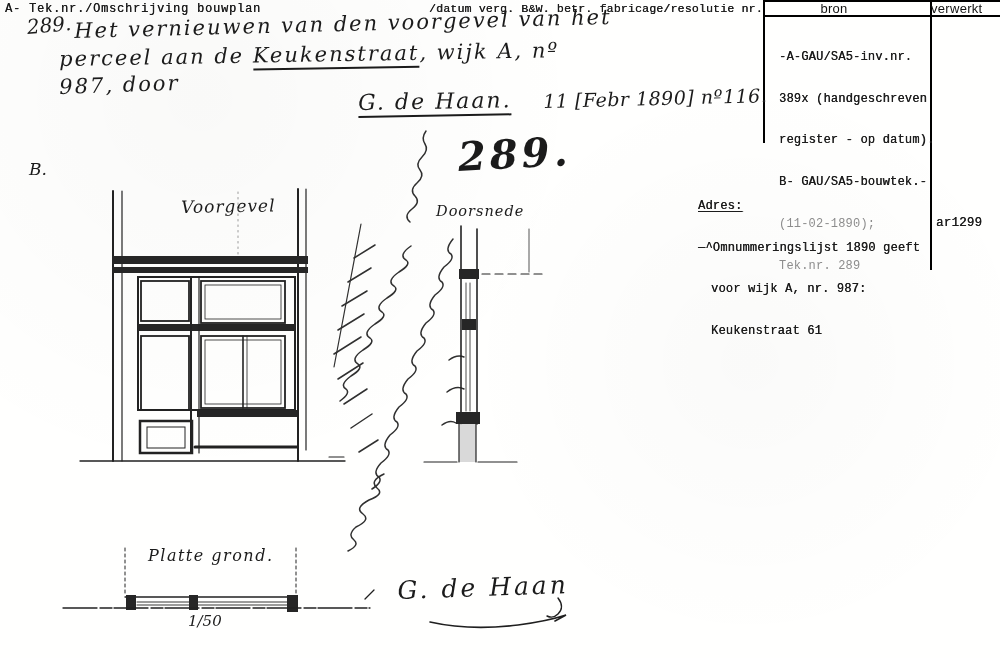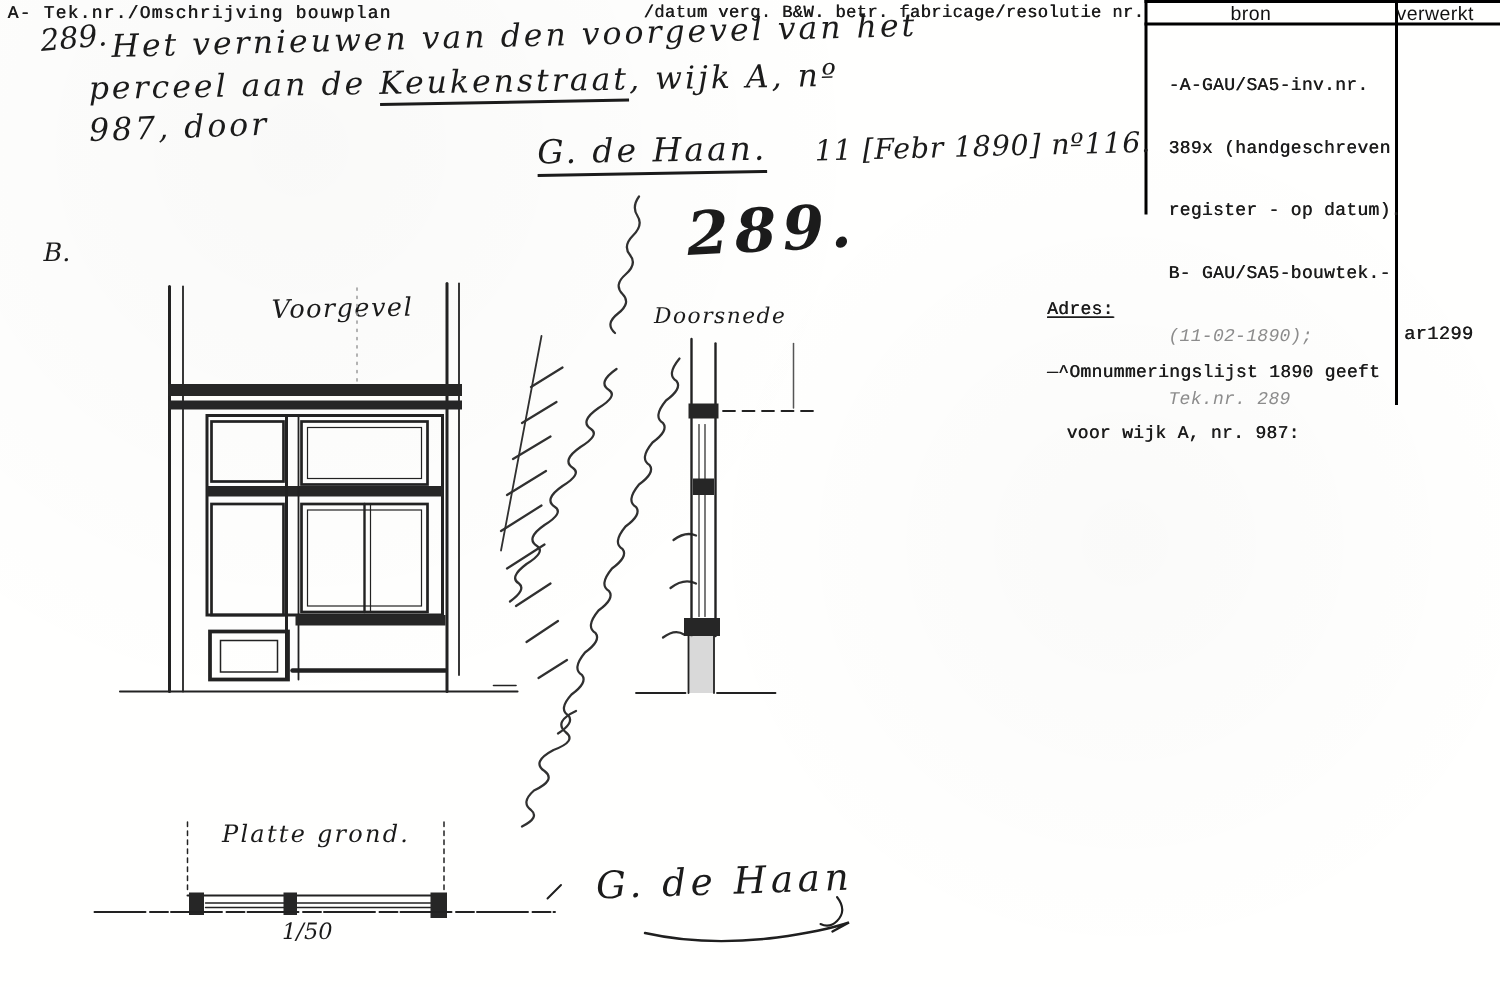--- a/index.html
+++ b/index.html
@@ -14,21 +14,21 @@
   .abs{position:absolute;}
   .t{
     font-family:"Liberation Mono","DejaVu Sans Mono",monospace;
     font-size:12px;color:#1c1c1c;white-space:pre;letter-spacing:.2px;
     text-shadow:.3px 0 0 currentColor;
   }
   .col-h{
     font-family:"Liberation Sans",sans-serif;font-size:13px;color:#111;
     text-align:center;letter-spacing:.3px;
   }
-  .faded{color:#8c8c8c;text-shadow:none;font-style:italic;}
+  .faded{color:#8c8c8c;text-shadow:none;}
   .tline{position:absolute;background:#000;}
   .hw{
     position:absolute;font-family:"DejaVu Serif",serif;font-style:italic;
     color:#1b1b1b;white-space:pre;transform-origin:left top;line-height:1;
   }
   .u-adres{text-decoration:underline;text-underline-offset:2px;font-family:Liberation Mono, monospace;}
   .u-hand{border-bottom:2px solid #1b1b1b;padding-bottom:1px;}
   .bron-line{line-height:13.7px;margin-left:13px;}
   .adres-line{line-height:13.6px;}
   .indent{padding-left:13px;}
@@ -58,20 +58,21 @@
     <div class="bron-line faded">(11-02-1890);</div>
     <div class="bron-line faded">Tek.nr. 289</div>
   </div>
 
   <div class="abs t" style="left:936px;top:216px;font-size:12.5px;">ar1299</div>
 
   <div class="abs t" style="left:698px;top:172px;">
     <div class="adres-line u-adres">Adres:</div>
     <div class="adres-line">—^Omnummeringslijst 1890 geeft</div>
     <div class="adres-line indent">voor wijk A, nr. 987:</div>
+    <div class="adres-line indent">Keukenstraat 61</div>
   </div>
 
   <div class="hw" style="left:26px;top:17px;font-size:20px;transform:rotate(-5deg);">289.</div>
   <div class="hw" style="left:74px;top:21px;font-size:21px;letter-spacing:2px;transform:rotate(-1.5deg);">Het vernieuwen van den voorgevel van het</div>
   <div class="hw" style="left:59px;top:49px;font-size:21px;letter-spacing:2px;transform:rotate(-1deg);"><span>perceel aan de </span><span class="u-hand">Keukenstraat</span><span>, wijk A, nº</span></div>
   <div class="hw" style="left:59px;top:77px;font-size:21px;letter-spacing:2px;transform:rotate(-2deg);">987, door</div>
   <div class="hw" style="left:358px;top:92px;font-size:22px;letter-spacing:2px;transform:rotate(-1deg);"><span class="u-hand">G. de Haan.</span></div>
   <div class="hw" style="left:543px;top:92px;font-size:19px;letter-spacing:.5px;transform:rotate(-1.5deg);">11 [Febr 1890] nº116.</div>
 
   <div class="hw" style="left:29px;top:161px;font-size:17px;">B.</div>

